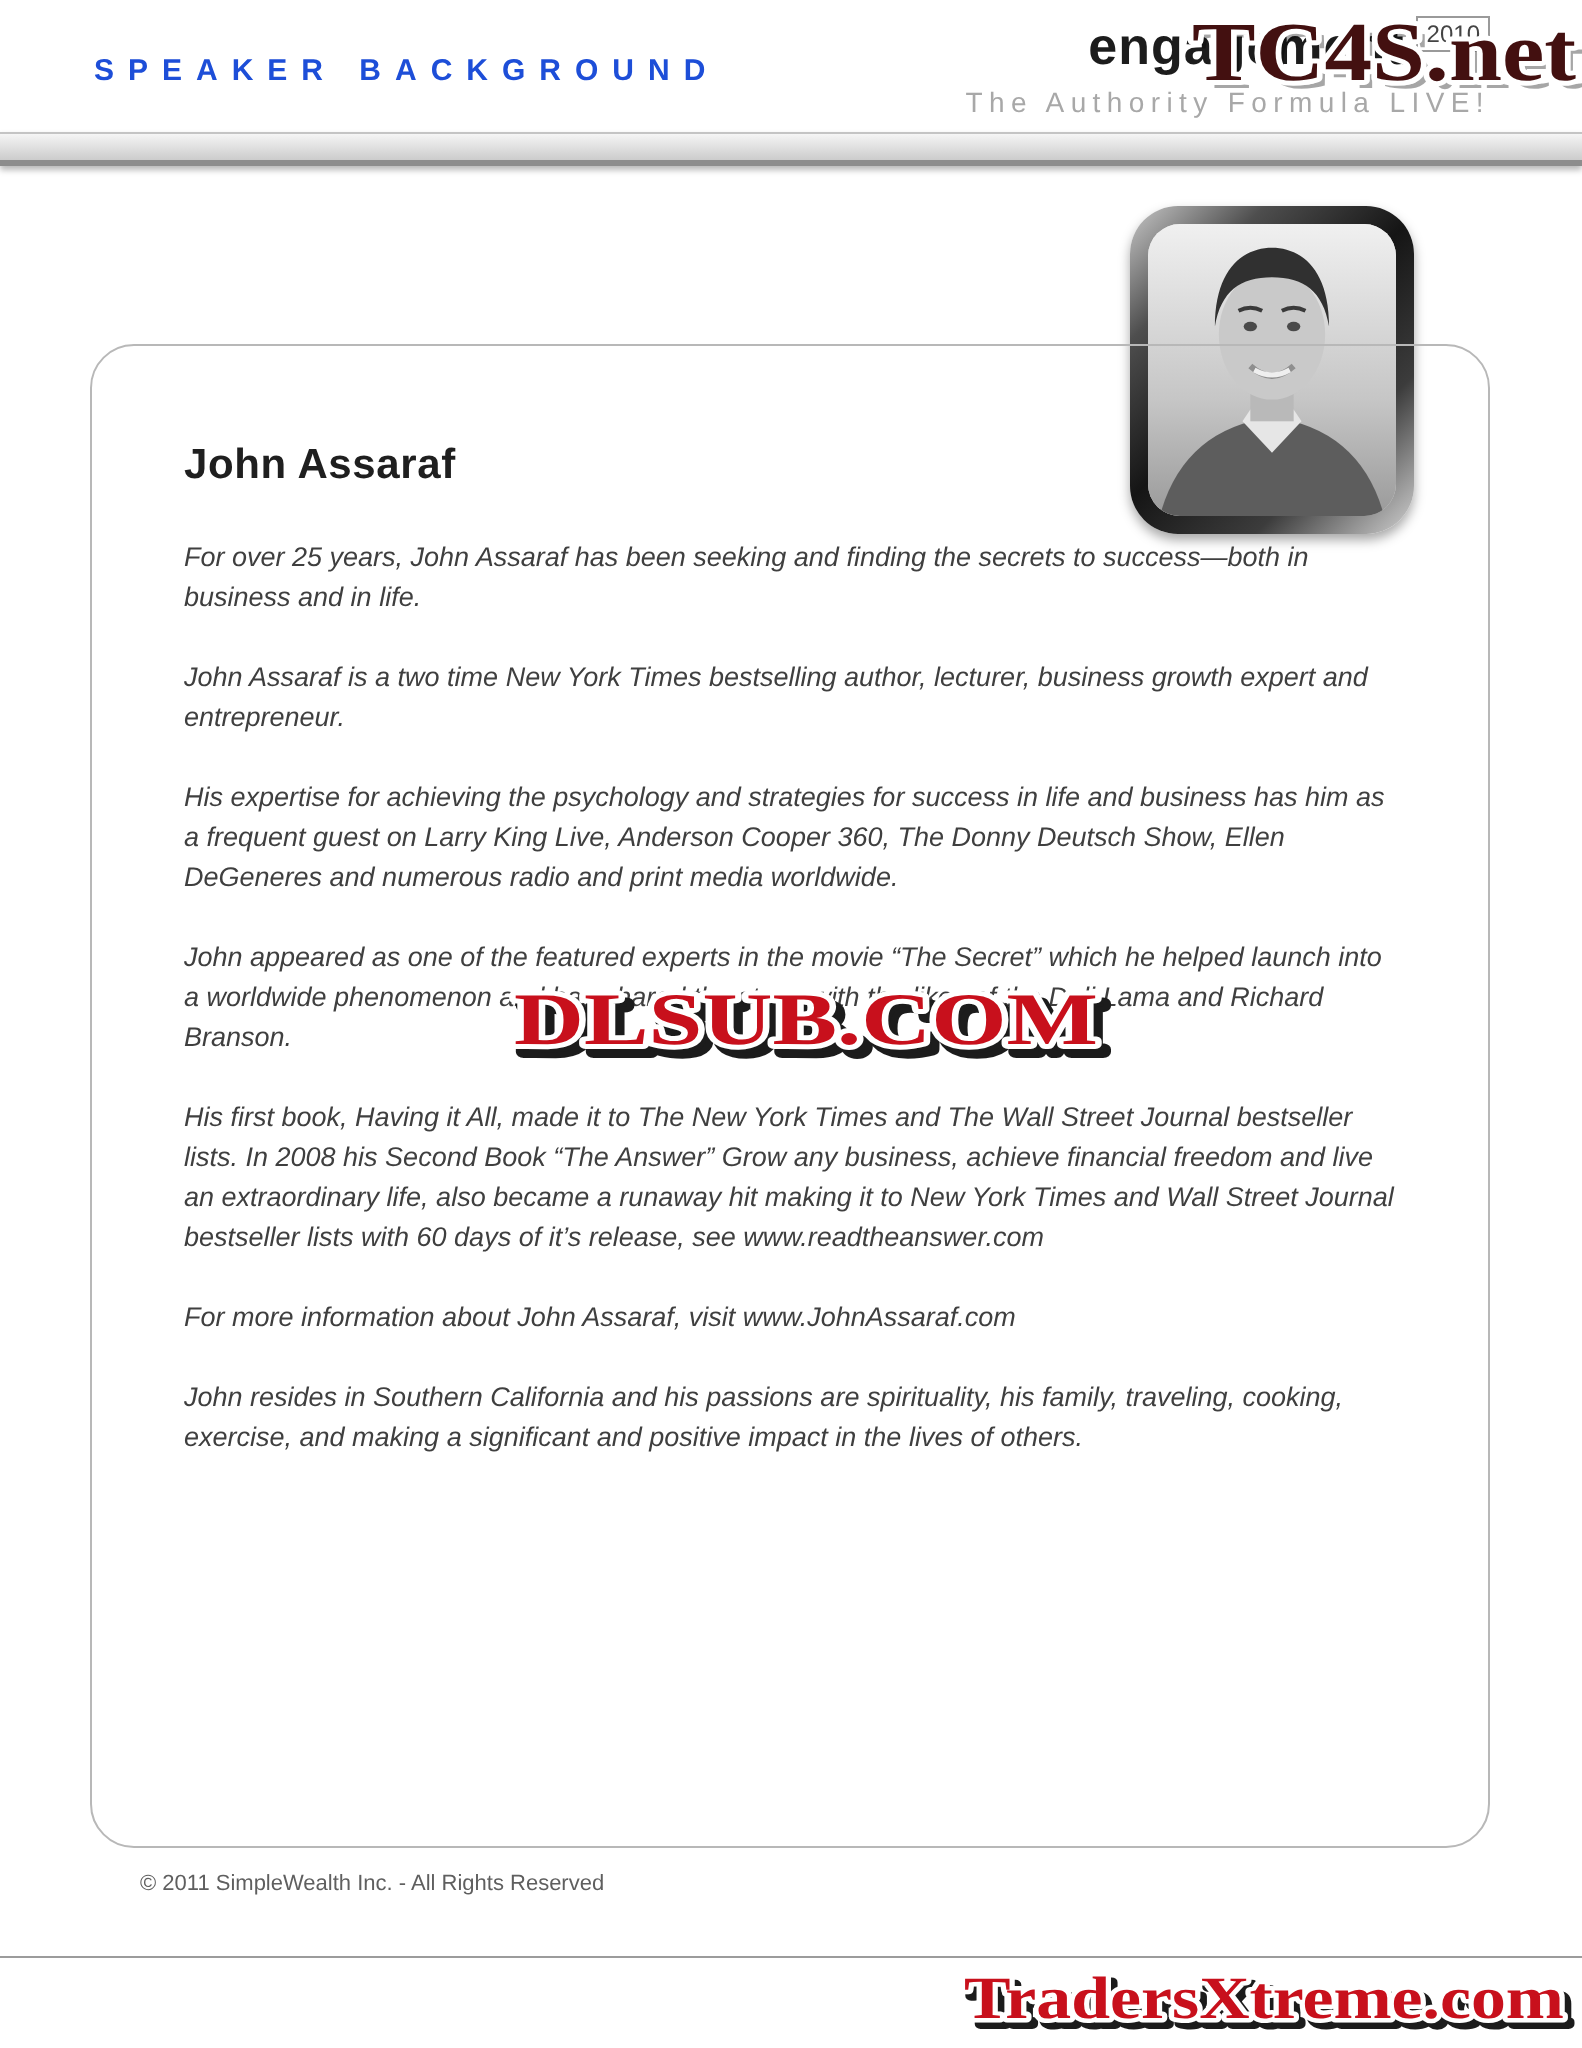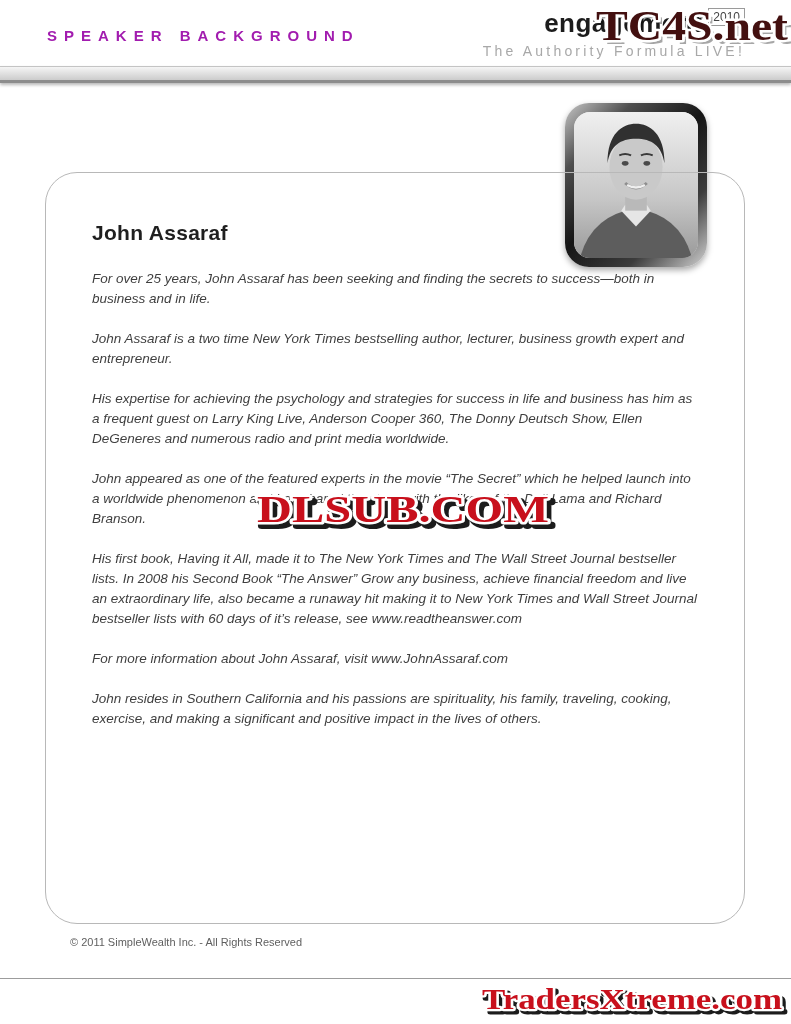--- a/index.html
+++ b/index.html
@@ -13,21 +13,21 @@
   }
 
   
   .header-title {
     position: absolute;
     left: 47px;
     top: 27px;
     font-size: 15px;
     font-weight: bold;
     letter-spacing: 7px;
-    color: #a21caf;
+    color: #1d4ed8;
   }
   .logo-block {
     position: absolute;
     right: 46px;
     top: 8px;
     text-align: right;
   }
   .logo-row {
     display: flex;
     align-items: flex-start;
@@ -89,21 +89,21 @@
   .photo-inner svg { display: block; width: 100%; height: 100%; }
 
   
   .main-box {
     position: absolute;
     left: 45px;
     top: 172px;
     width: 700px;
     height: 752px;
     border: 1px solid #b8b8b8;
-    border-radius: 32px;
+    border-radius: 22px;
     box-sizing: border-box;
   }
   .content {
     padding: 50px 46px 0 46px;
     color: #3f3f3f;
     font-size: 13.5px;
     line-height: 20px;
   }
   .heading {
     font-size: 21px;

